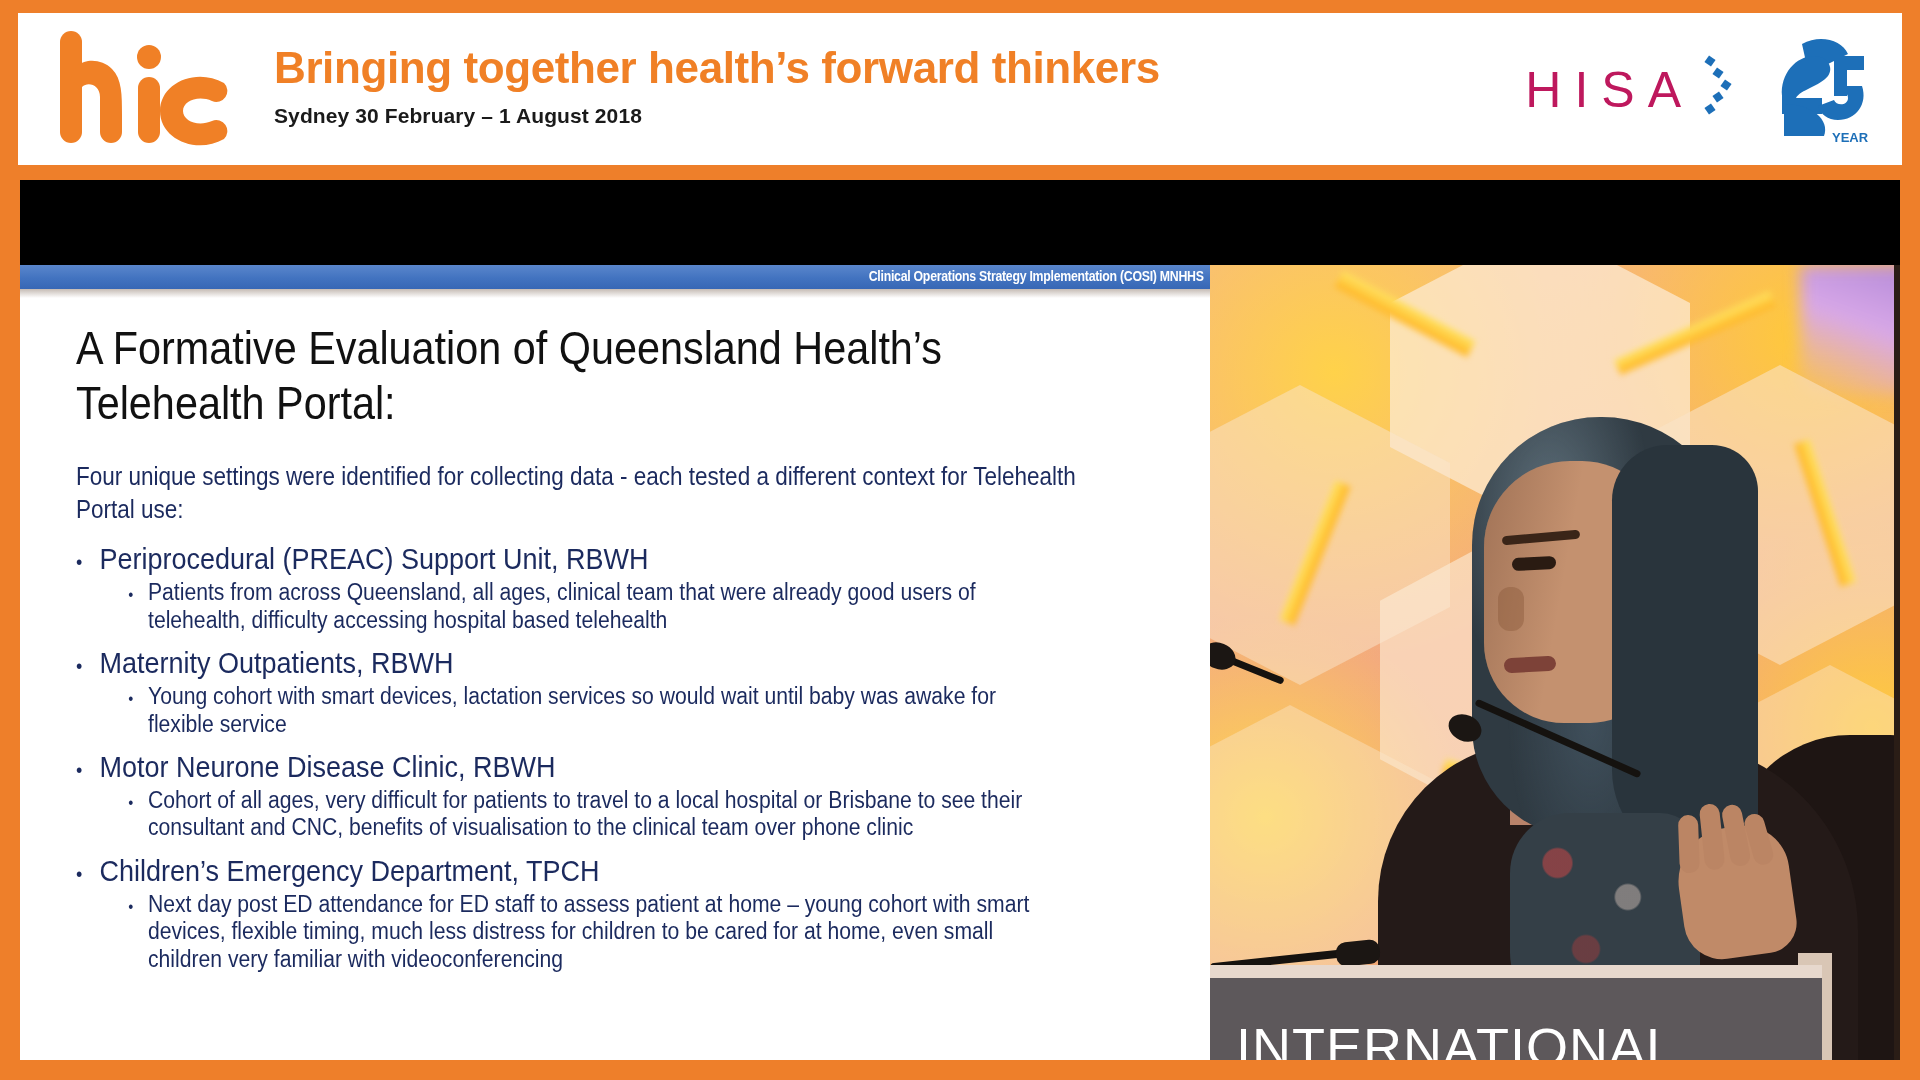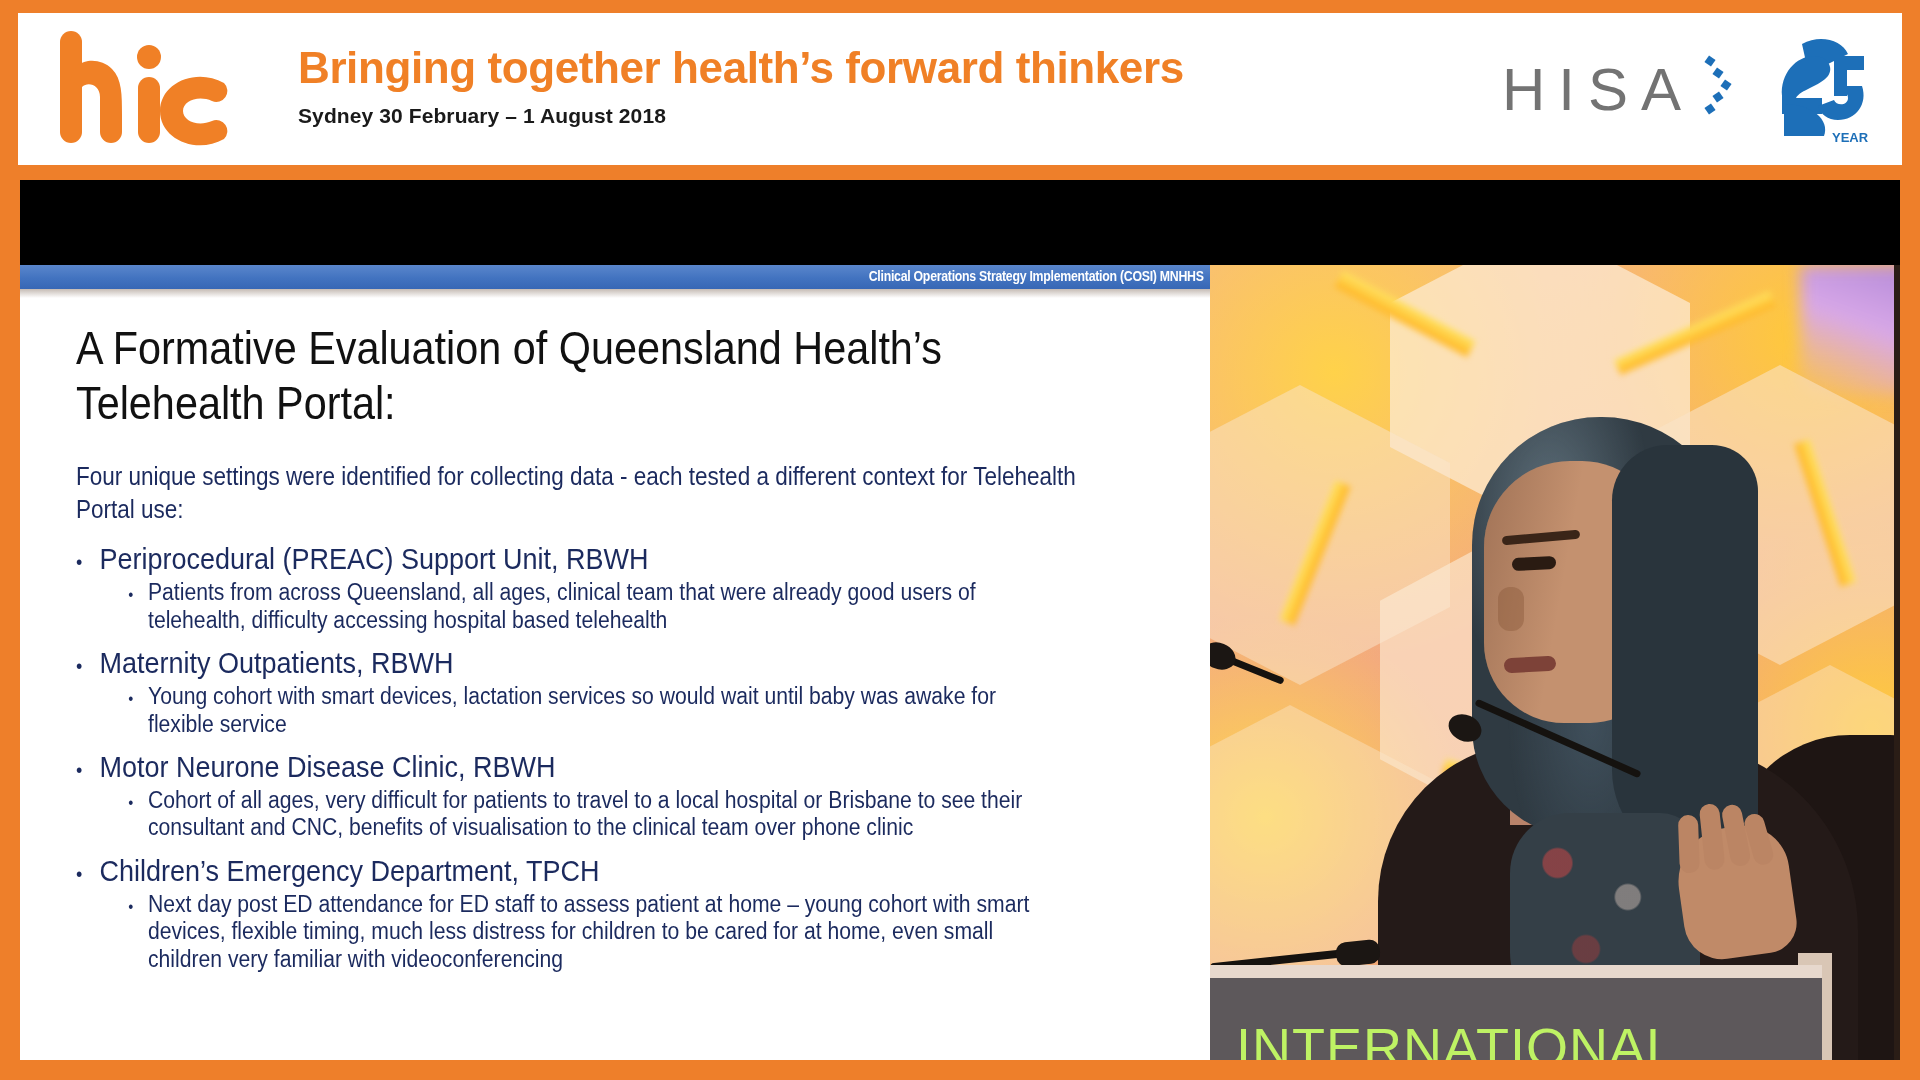--- a/index.html
+++ b/index.html
@@ -25,21 +25,21 @@
     display: flex;
     align-items: center;
   }
   #logo-hic {
     position: absolute;
     left: 34px; top: 16px;
     width: 180px; height: 120px;
   }
   #header-text {
     position: absolute;
-    left: 256px; top: 30px; margin-left: 24px;
+    left: 256px; top: 30px;
   }
   #header-title {
     font-size: 44px;
     font-weight: bold;
     color: #f08026;
     letter-spacing: -0.4px;
     white-space: nowrap;
     line-height: 1.12;
   }
   #header-sub {
@@ -52,22 +52,22 @@
   }
   #header-right {
     position: absolute;
     right: 34px; top: 22px;
     height: 110px;
     display: flex;
     align-items: center;
     gap: 8px;
   }
   #hisa-word {
-    font-size: 60px;
-    color: #737373;
+    font-size: 50px;
+    color: #be185d;
     letter-spacing: 13px;
     font-weight: 300;
     line-height: 1;
     padding-left: 6px;
   }
 
   
   #stage {
     position: absolute;
     left: 20px; top: 180px;
@@ -341,21 +341,21 @@
   #podium-edge {
     position: absolute;
     left: 588px; top: 688px;
     width: 34px; height: 212px;
     background: #d9c6b5;
   }
   #podium-text {
     position: absolute;
     left: 26px; top: 38px;
     font-size: 54px;
-    color: #bef264;
+    color: #ffffff;
     letter-spacing: 1px;
     font-weight: 400;
   }
   #video-edge-r {
     position: absolute;
     right: 0; top: 0;
     width: 6px; height: 890px;
     background: #2a1d16;
   }
 </style>

